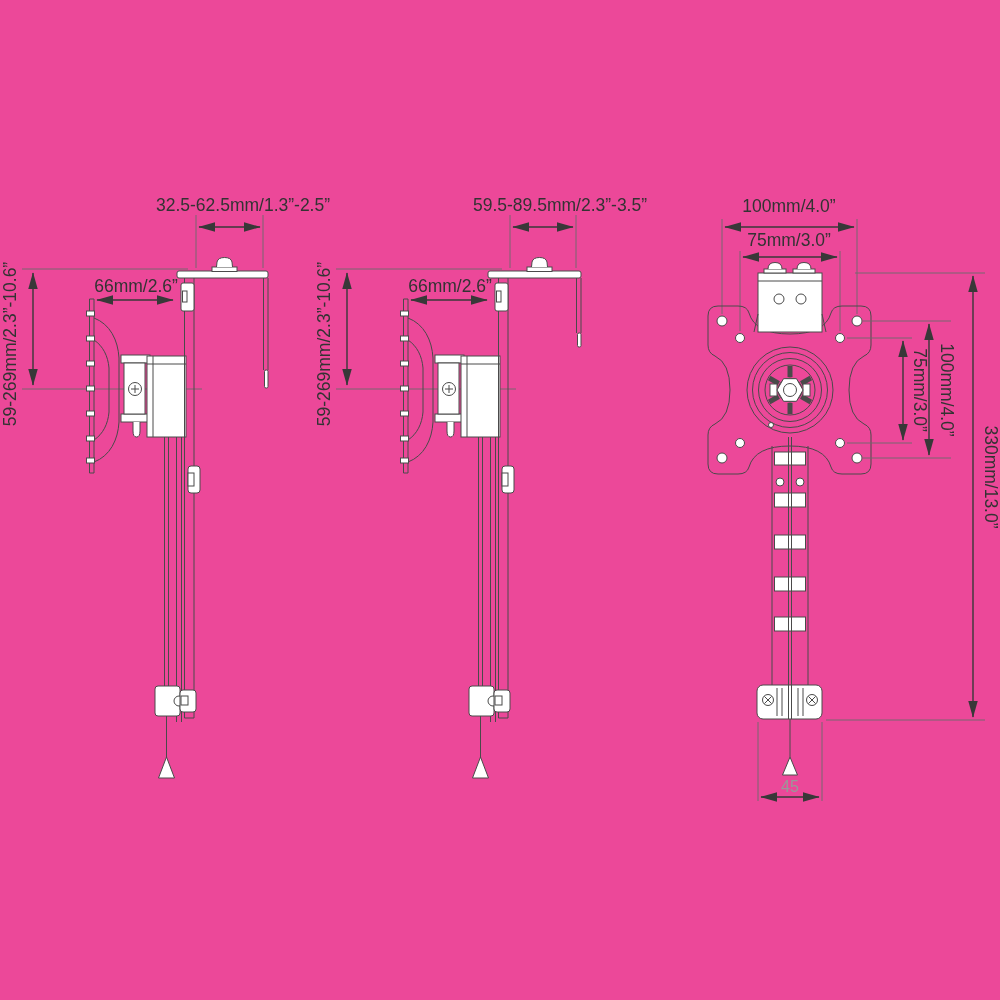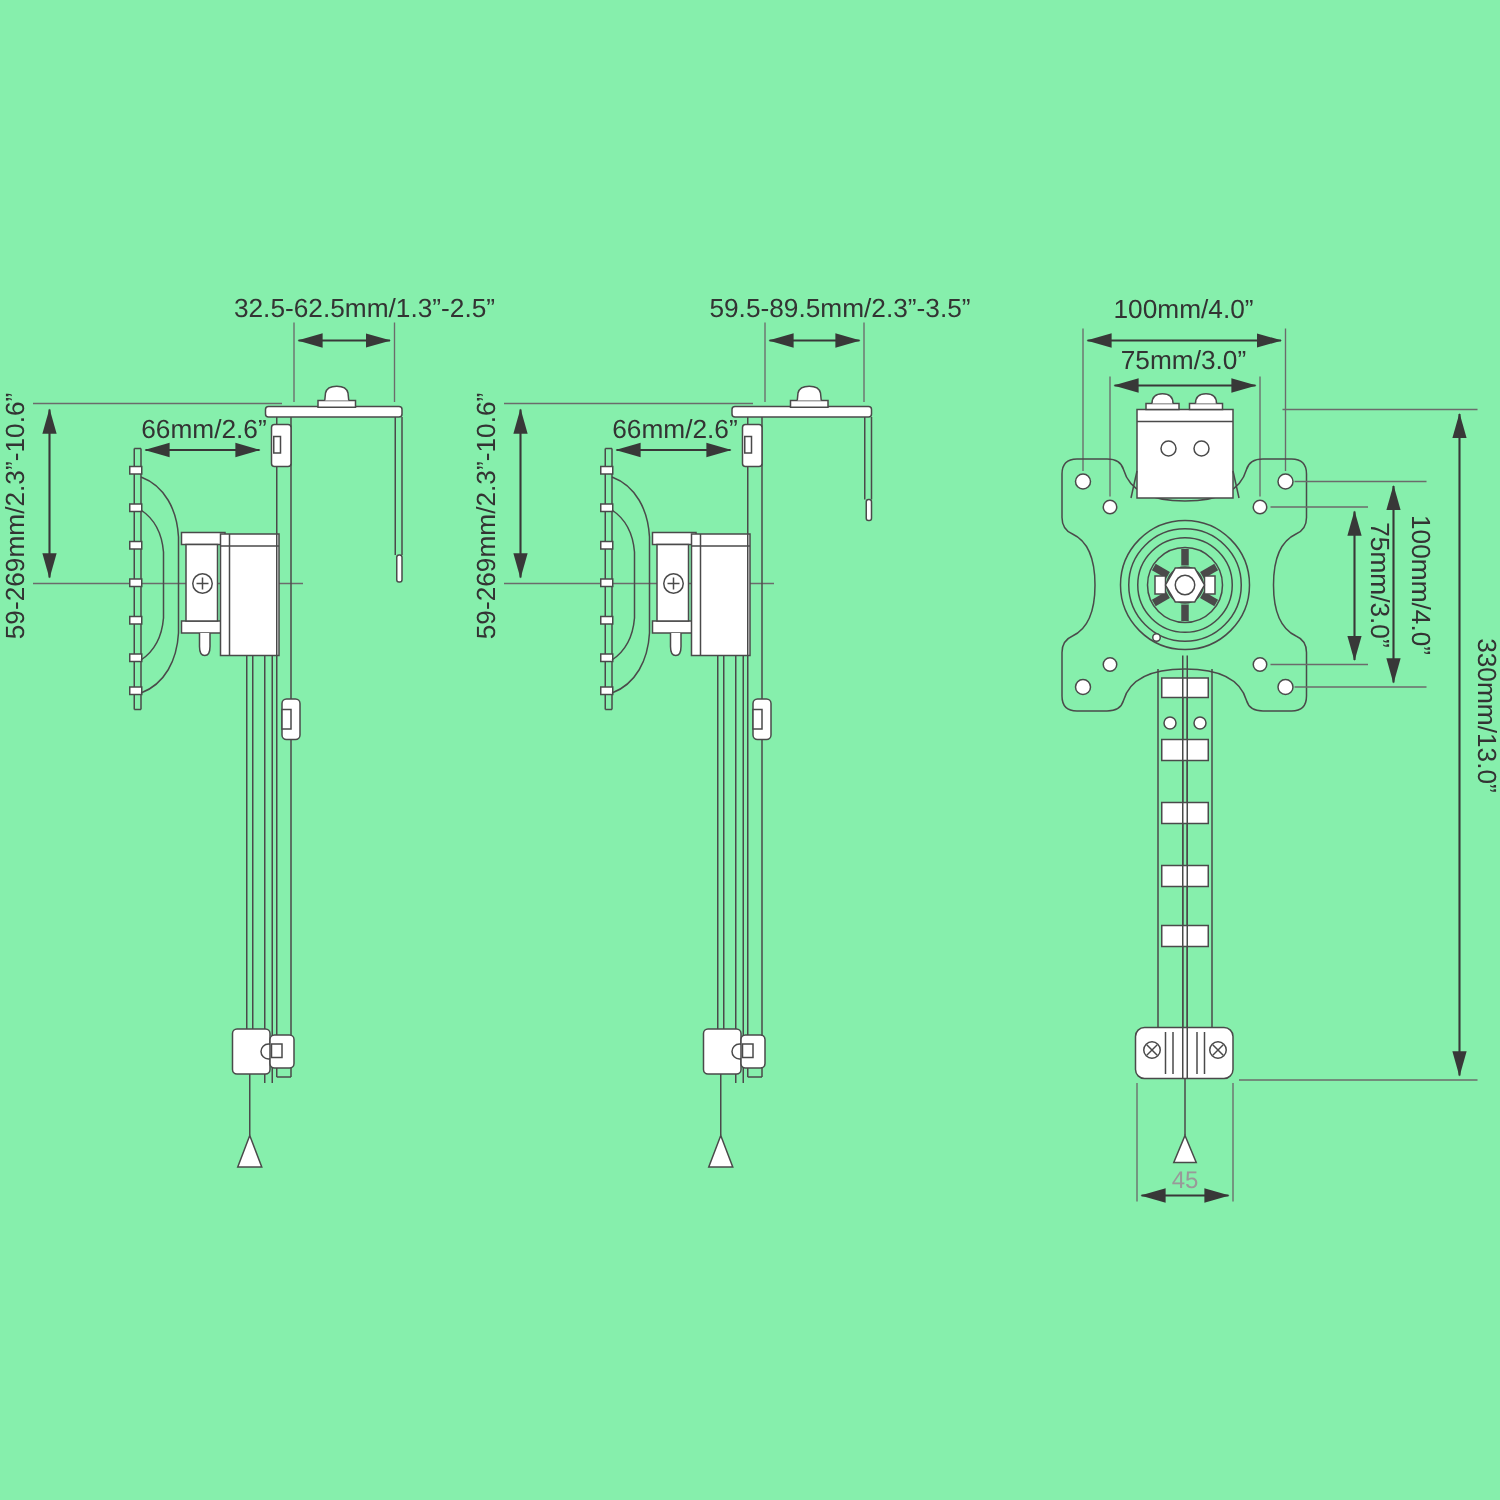--- a/index.html
+++ b/index.html
@@ -1,16 +1,16 @@
 <!DOCTYPE html>
 <html><head>
 <meta charset="utf-8">
 <style>
   html,body{margin:0;padding:0;background:#fff;}
-  .page{width:1000px;height:1000px;background:#86efac;overflow:hidden;position:relative;}
+  .page{width:1000px;height:1000px;background:#ec4899;overflow:hidden;position:relative;}
   svg{display:block;}
   svg text{font-family:"Liberation Sans",sans-serif;font-size:17.5px;fill:#333;}
   svg text.muted{fill:#999;font-size:16px;}
   .ln{stroke:#4a4a4a;stroke-width:1;fill:none;}
   .lnw{stroke:#4a4a4a;stroke-width:1;fill:#fff;}
   .dim{stroke:#383838;stroke-width:1.4;fill:none;}
   .ext{stroke:#6b6b6b;stroke-width:0.9;fill:none;}
 </style>
 </head>
 <body>

